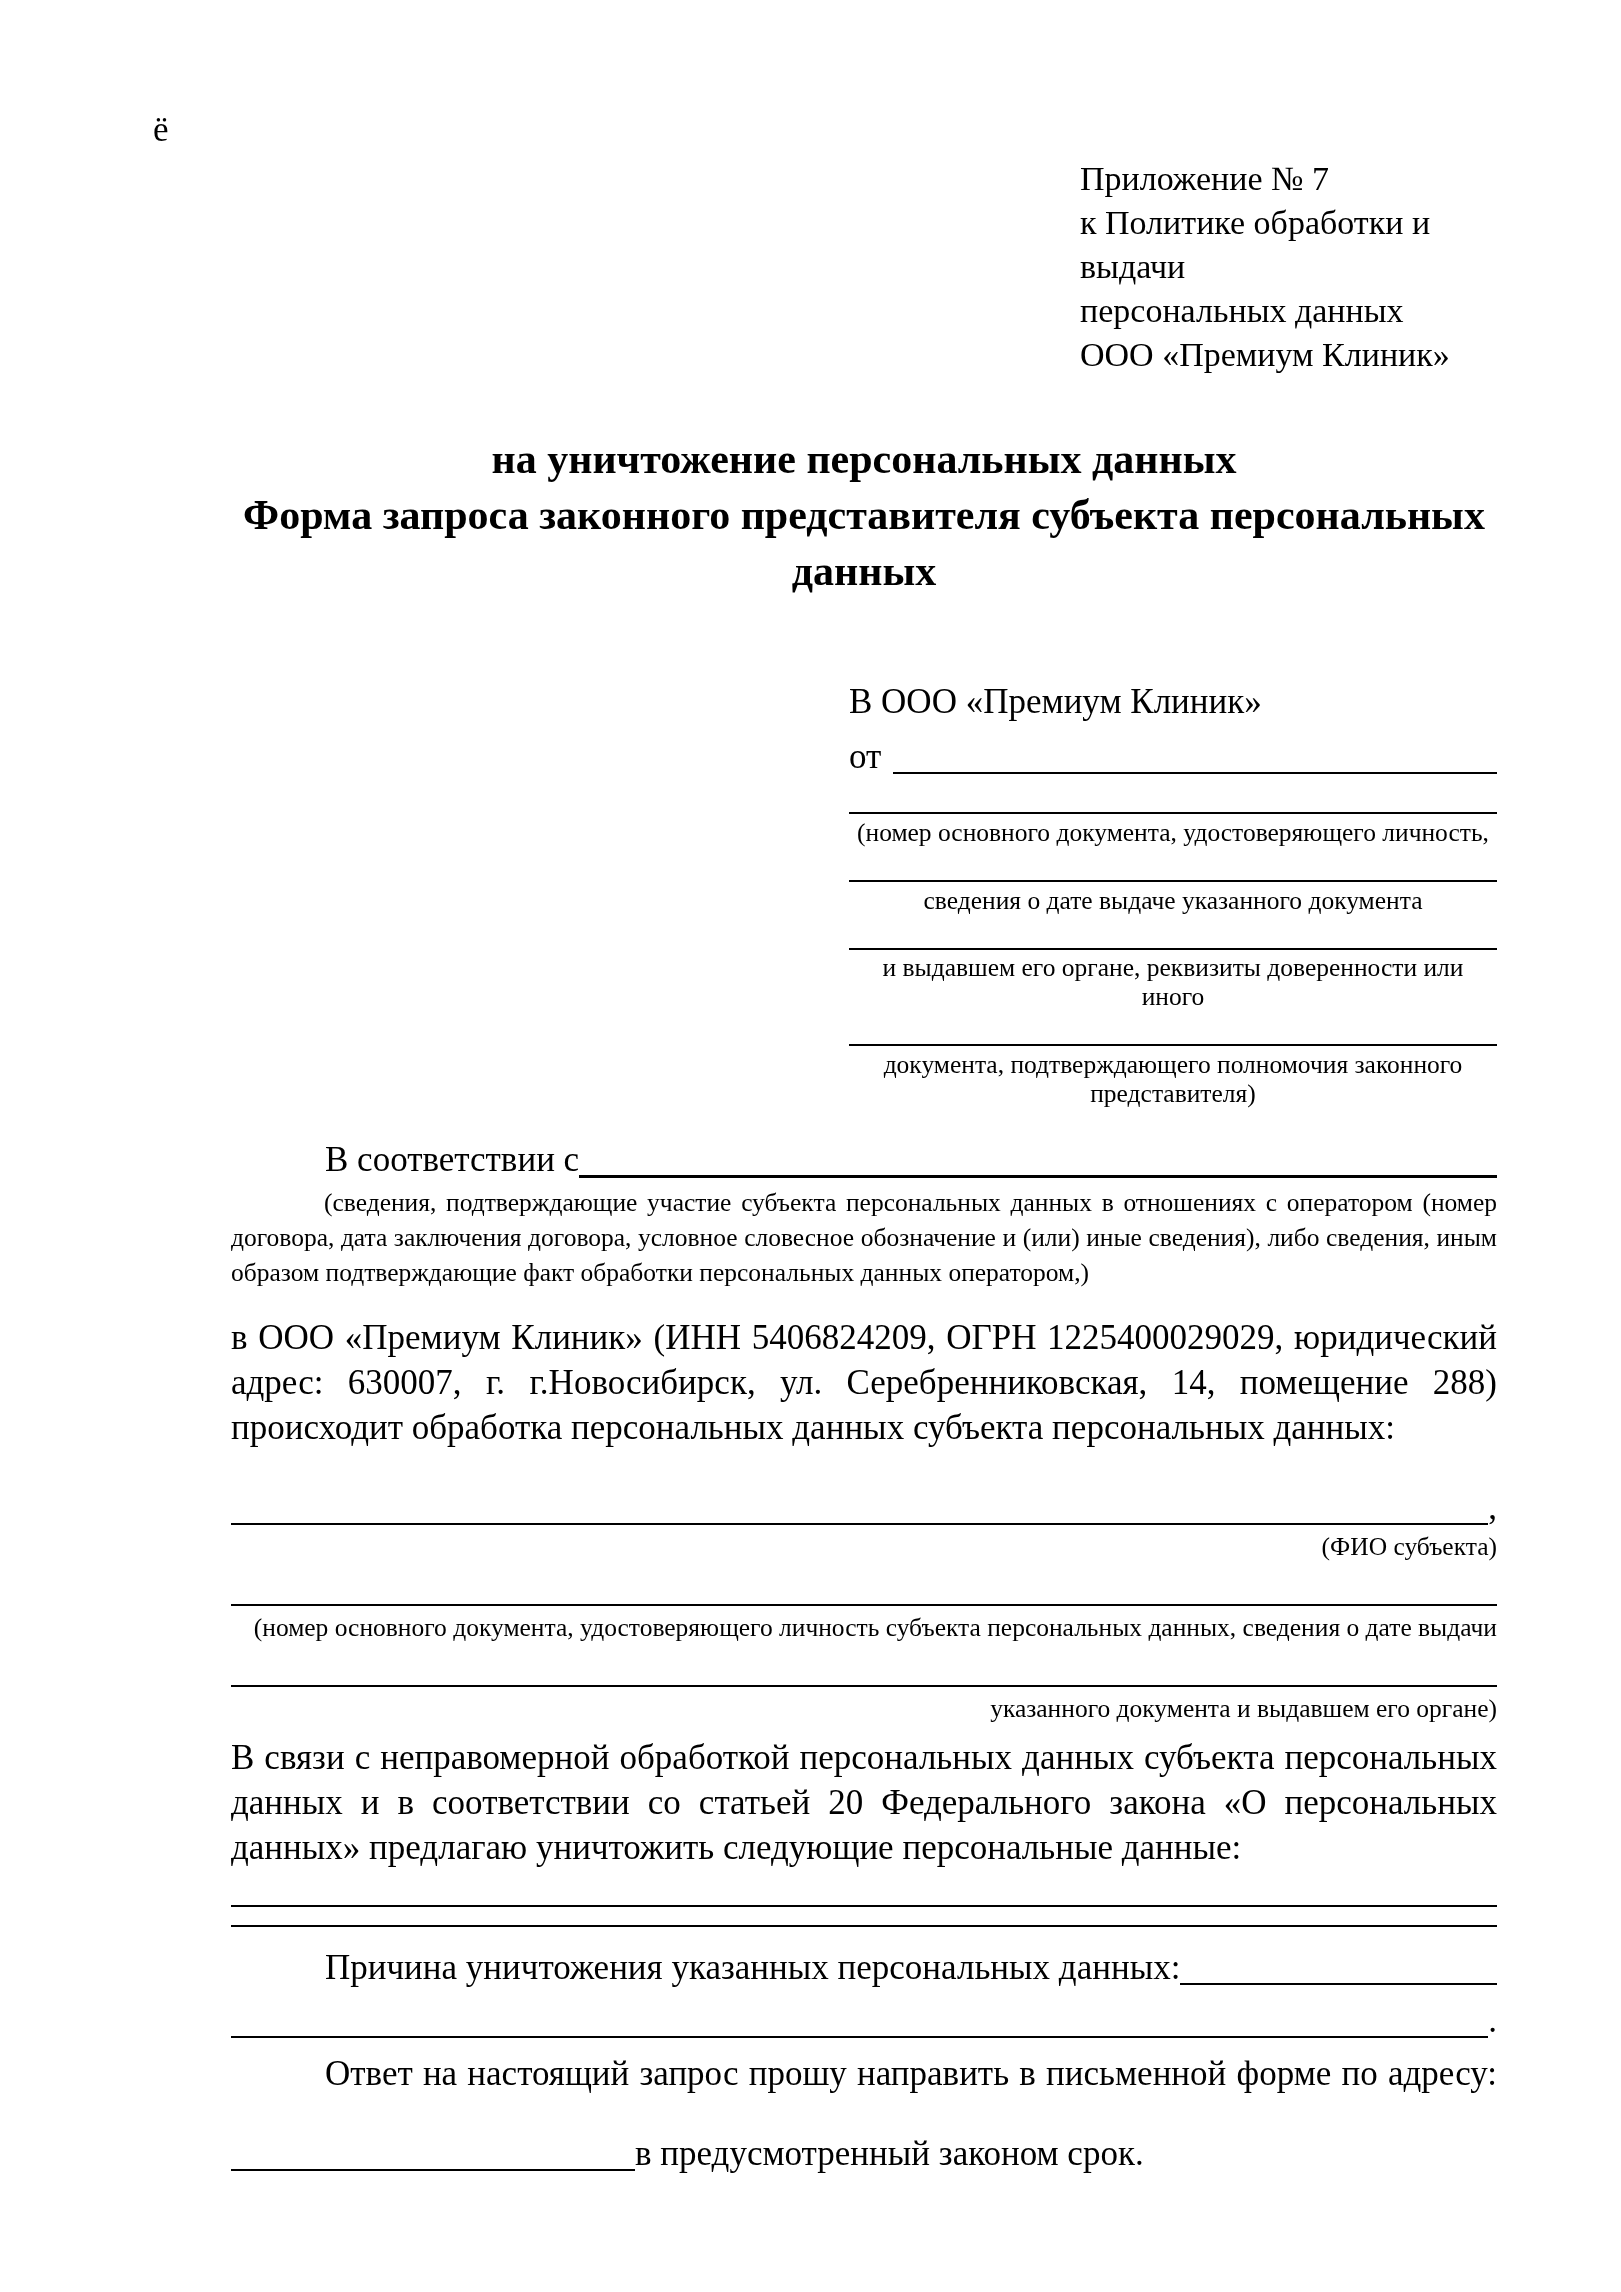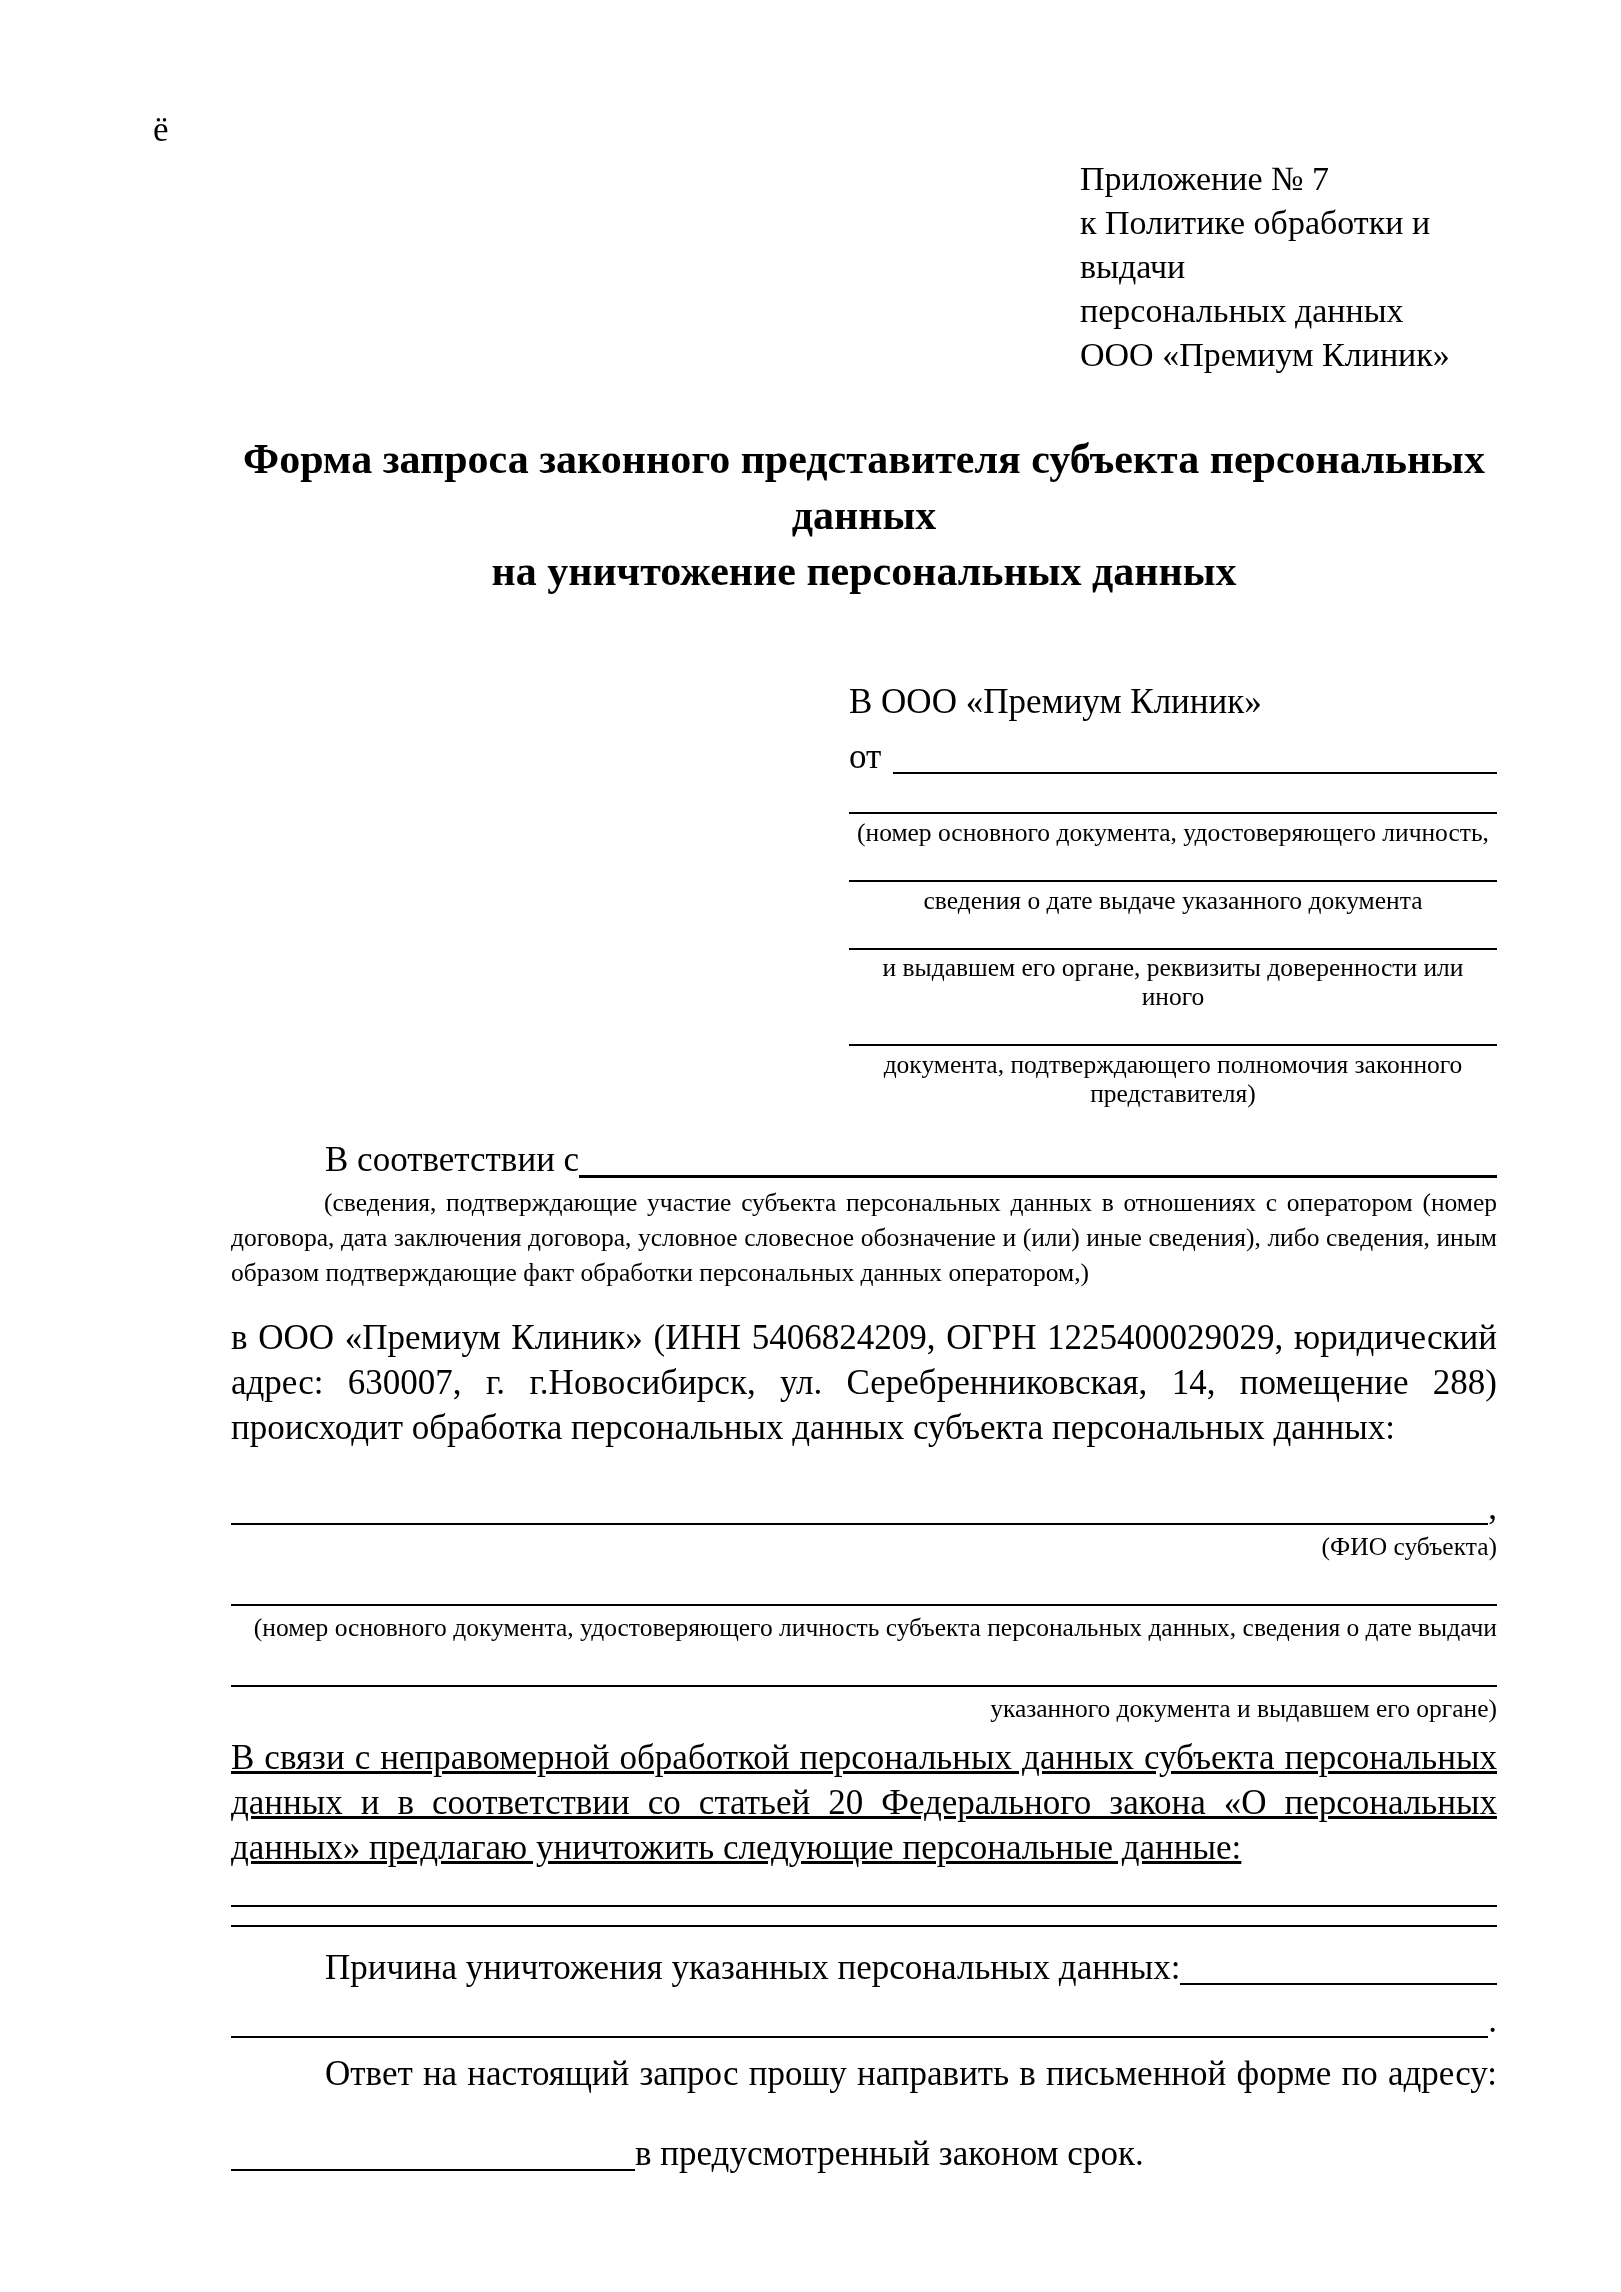--- a/index.html
+++ b/index.html
@@ -28,21 +28,21 @@
   .fgroup { margin-top:33px; }
   .fline { height:0; border-top:2.9px solid #000; margin-bottom:3.9px; }
 
   .accordance { margin-top:27.4px; line-height:47px; }
   .ind { flex:0 0 94px; }
 
   .note { margin-top:2px; font-size:25.5px; line-height:35px; text-align:justify; text-indent:93px; }
 
   .par { font-size:35px; line-height:45px; text-align:justify; }
   .op-par { margin-top:16px; }
-  .unlawful { margin-top:11.8px;text-decoration:underline; }
+  .unlawful { margin-top:11.8px; }
 
   .subline1 { margin-top:3.9px; }
   .subline { margin-top:43px; }
   .capwide { margin-top:2px;text-align:right; }
 
   .blank1 { margin-top:25.5px; }
   .blank2 { margin-top:13.7px; }
   .reason-row { margin-top:13px; }
   .period-row { margin-top:7.8px; }
 
@@ -60,22 +60,22 @@
   <div class="content">
 
     <div class="appendix">
       <div>Приложение № 7</div>
       <div>к Политике обработки и выдачи</div>
       <div>персональных данных</div>
       <div>ООО «Премиум Клиник»</div>
     </div>
 
     <div class="title">
+      <div>на уничтожение персональных данных</div>
       <div>Форма запроса законного представителя субъекта персональных данных</div>
-      <div>на уничтожение персональных данных</div>
     </div>
 
     <div class="addressee">
       <div>В ООО «Премиум Клиник»</div>
 
       <div class="row from-row">
         <span>от</span>
         <span class="fill"></span>
       </div>
 

